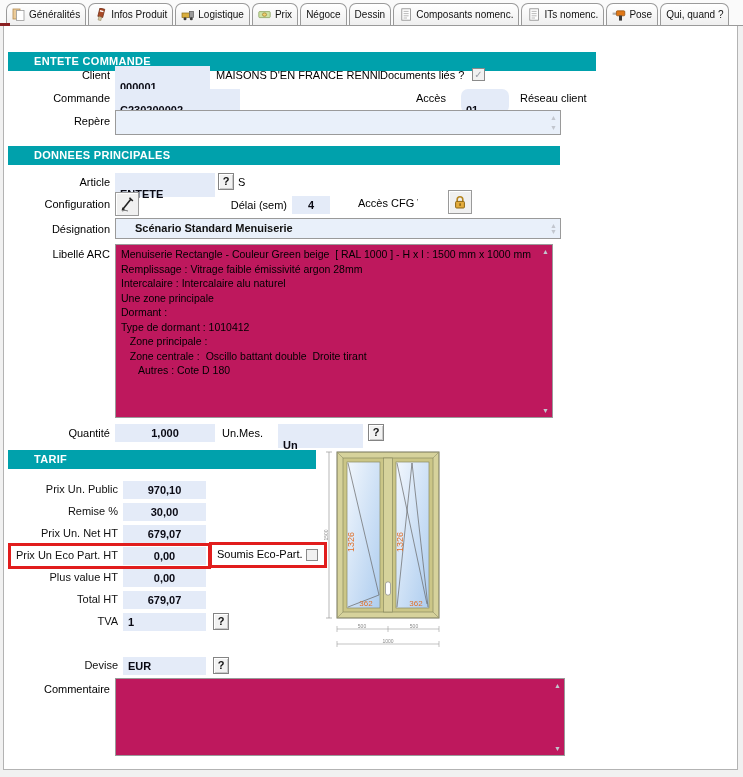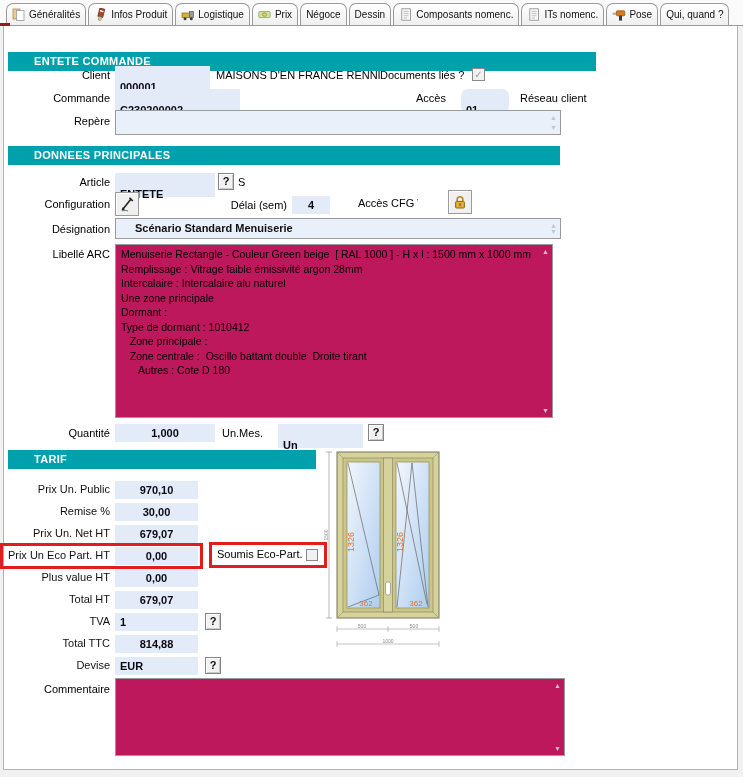--- a/index.html
+++ b/index.html
@@ -38,21 +38,21 @@
     box-shadow:inset 1px 1px 0 #fff, inset -1px -1px 0 #c9c9c9;
     font-weight:bold;text-align:center;line-height:15px;font-size:11px;box-sizing:border-box;cursor:pointer;}
   .ibtn{position:absolute;width:24px;height:24px;background:#f0f0f0;border:1px solid #9a9a9a;
     box-shadow:inset 1px 1px 0 #fff;display:flex;align-items:center;justify-content:center;
     box-sizing:border-box;cursor:pointer;}
   .cb{position:absolute;width:13px;height:13px;border:1px solid #8a8a8a;background:#fff;
     box-sizing:border-box;text-align:center;line-height:11px;font-size:10px;color:#9aa0a8;}
   .cb.dis{background:#f1f1f1;}
   
   #tarif-rows{position:absolute;left:8px;top:0;width:340px;height:700px;}
-  .trow{position:absolute;left:0;width:330px;height:18px;}
+  .trow{position:absolute;left:8px;width:330px;height:18px;}
   .rlab{position:absolute;left:-7px;width:109px;top:2px;text-align:right;}
   .rfld{position:absolute;left:107px;width:83px;height:18px;background:#E4EBF8;
     font-weight:bold;line-height:18px;padding:0 5px;box-sizing:border-box;color:#0a0a14;}
   .rfld.center{text-align:center;padding:0;}
   .rq{position:absolute;left:197px;top:0;width:16px;height:17px;background:#f2f2f2;
     border:1px solid #848484;box-shadow:inset 1px 1px 0 #fff, inset -1px -1px 0 #c9c9c9;
     font-weight:bold;text-align:center;line-height:15px;font-size:11px;box-sizing:border-box;cursor:pointer;}
   .redbox{position:absolute;left:-8px;top:-4px;width:197px;height:20px;border:3px solid #E11D1D;}
   .soumis{position:absolute;left:209px;top:542px;width:118px;height:26px;
     border:3px solid #E11D1D;box-sizing:border-box;}
@@ -245,24 +245,20 @@
     </div>
     <div class="trow" style="top: 591px;">
       <span class="rlab">Total HT</span>
       <span class="rfld center">679,07</span>
     </div>
     <div class="trow" style="top: 613px;">
       <span class="rlab">TVA</span>
       <span class="rfld">1</span>
       <span class="rq">?</span>
     </div>
-    <div class="trow" style="top: 635px;">
-      <span class="rlab">Total TTC</span>
-      <span class="rfld center">814,88</span>
-    </div>
     <div class="trow" style="top: 657px;">
       <span class="rlab">Devise</span>
       <span class="rfld">EUR</span>
       <span class="rq">?</span>
     </div>
   </div>
 
 <div class="soumis">
   <span class="txt" style="left:5px;top:3px;">Soumis Eco-Part.</span>
   <span class="cb dis" style="left:94px;top:4px;width:12px;height:12px;"></span>

